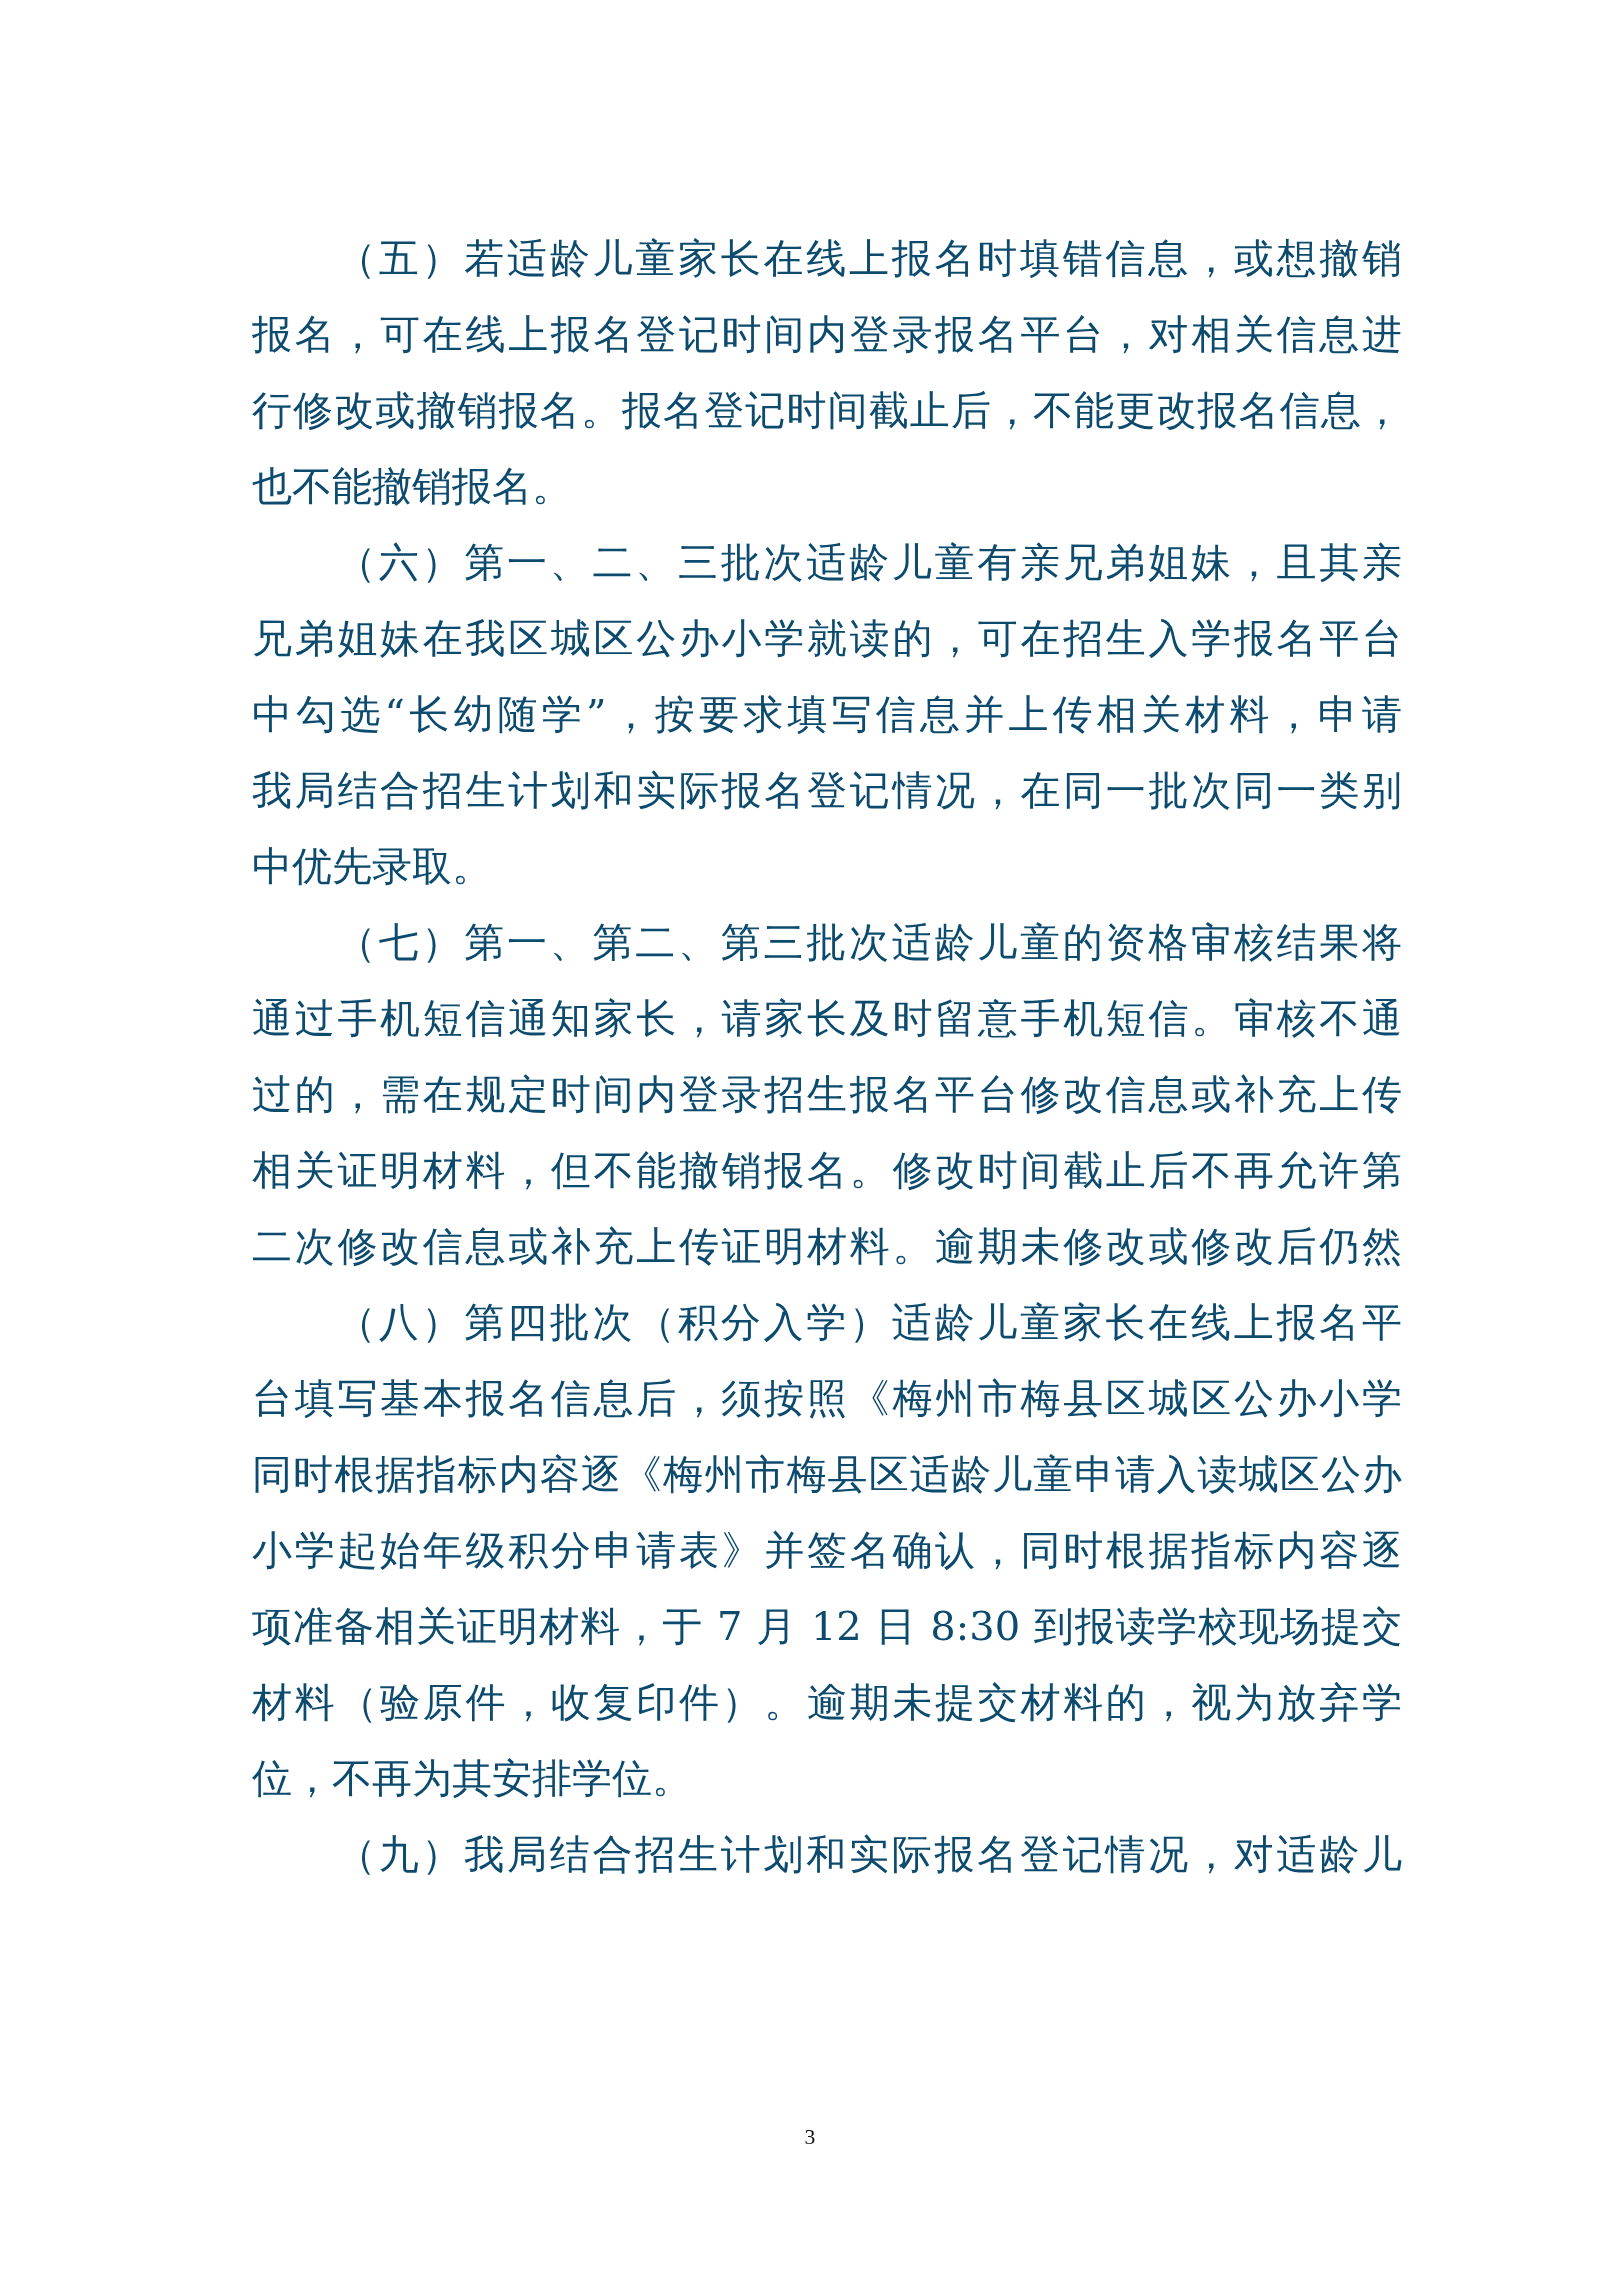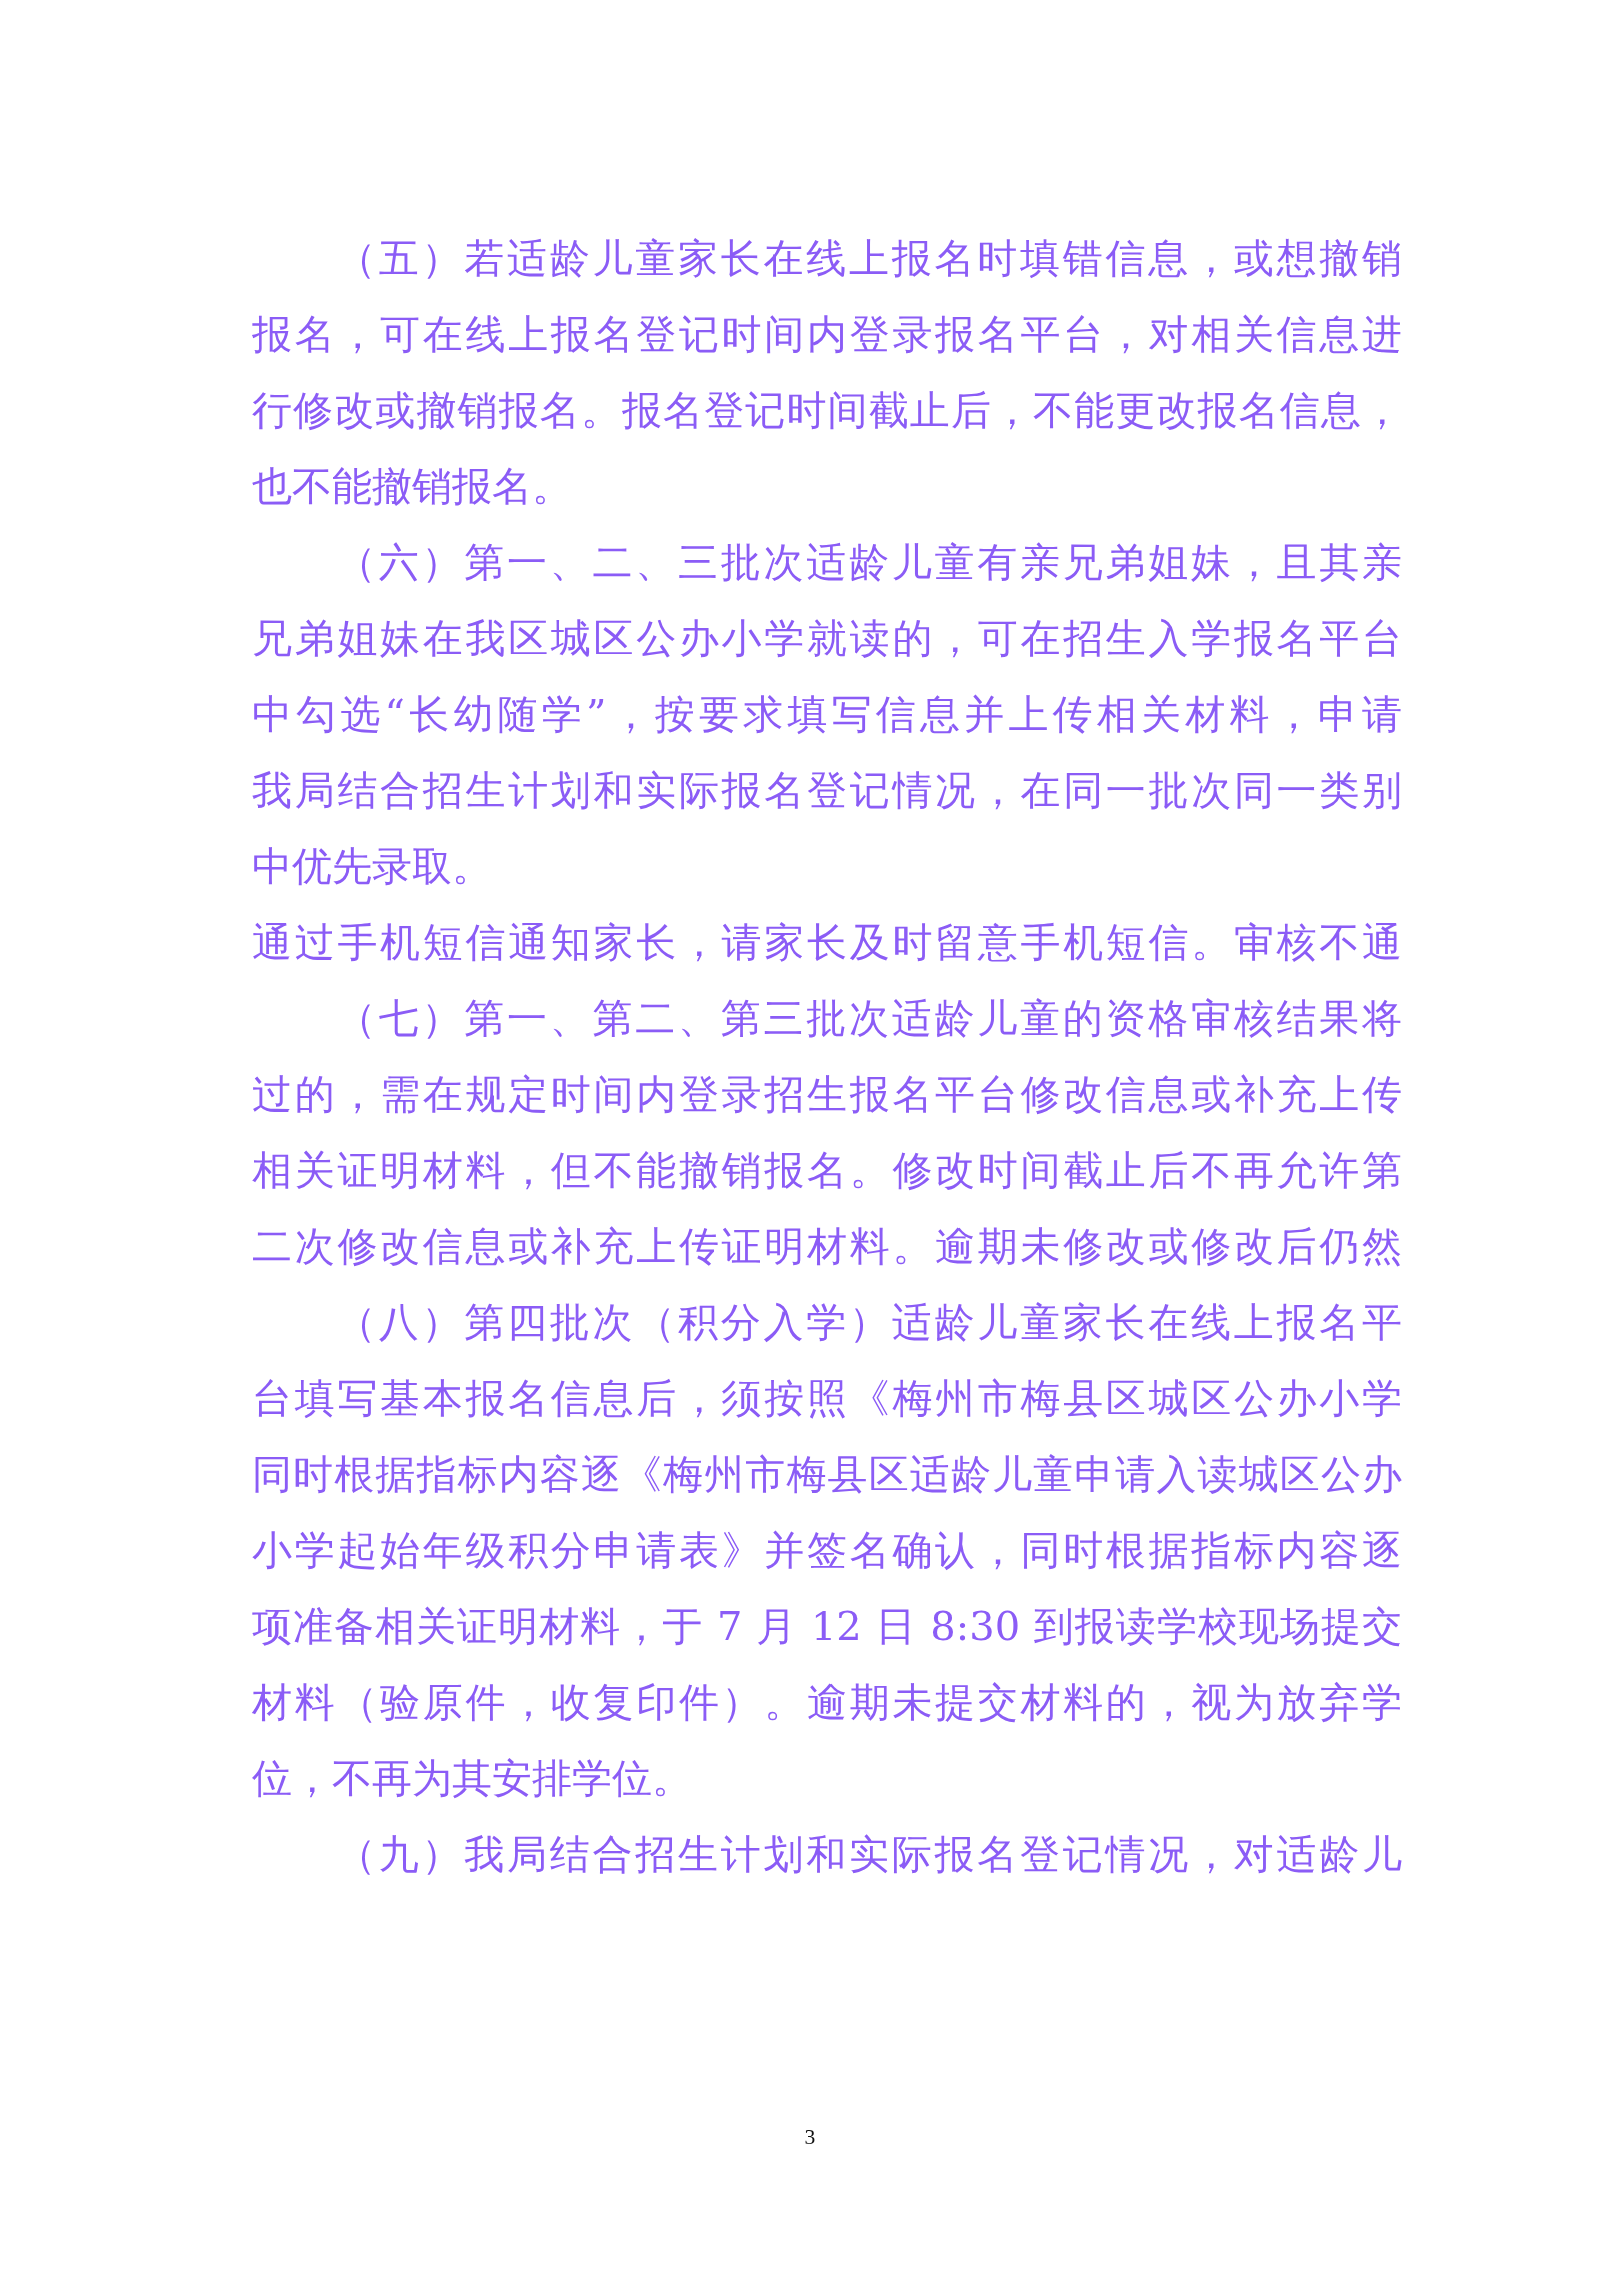--- a/index.html
+++ b/index.html
@@ -1,21 +1,21 @@
 <!DOCTYPE html>
 <html><head>
 <meta charset="utf-8">
 <style>
   html, body { margin: 0; padding: 0; background: #ffffff; }
   body { width: 1620px; height: 2292px; position: relative; overflow: hidden; }
   .page { position: absolute; left: 0; top: 0; width: 1620px; height: 2292px; background: #fff; }
   .body-text {
     position: absolute; left: 252px; top: 220px; width: 1150px;
     font-family: "DejaVu Serif", "Liberation Serif", serif;
-    font-size: 40px; color: #8b5cf6;
+    font-size: 40px; color: #0c4a6e;
   }
   .line {
     display: block; height: 76px; line-height: 76px;
     white-space: nowrap; text-align: justify; text-align-last: justify;
     overflow: visible;
   }
   .line.last { text-align-last: left; }
   .line.indent { padding-left: 84px; }
   .page-number {
     position: absolute; left: 0; width: 1620px; top: 2125px; text-align: center;
@@ -37,22 +37,22 @@
 
     <div>
       <span class="line indent">（六）第一、二、三批次适龄儿童有亲兄弟姐妹，且其亲</span>
       <span class="line">兄弟姐妹在我区城区公办小学就读的，可在招生入学报名平台</span>
       <span class="line">中勾选“长幼随学”，按要求填写信息并上传相关材料，申请</span>
       <span class="line">我局结合招生计划和实际报名登记情况，在同一批次同一类别</span>
       <span class="line last">中优先录取。</span>
     </div>
 
     <div>
+      <span class="line indent">（七）第一、第二、第三批次适龄儿童的资格审核结果将</span>
       <span class="line">通过手机短信通知家长，请家长及时留意手机短信。审核不通</span>
-      <span class="line indent">（七）第一、第二、第三批次适龄儿童的资格审核结果将</span>
       <span class="line">过的，需在规定时间内登录招生报名平台修改信息或补充上传</span>
       <span class="line">相关证明材料，但不能撤销报名。修改时间截止后不再允许第</span>
       <span class="line">二次修改信息或补充上传证明材料。逾期未修改或修改后仍然</span>
     </div>
 
     <div>
       <span class="line indent">（八）第四批次（积分入学）适龄儿童家长在线上报名平</span>
       <span class="line">台填写基本报名信息后，须按照《梅州市梅县区城区公办小学</span>
       <span class="line">同时根据指标内容逐《梅州市梅县区适龄儿童申请入读城区公办</span>
       <span class="line">小学起始年级积分申请表》并签名确认，同时根据指标内容逐</span>

